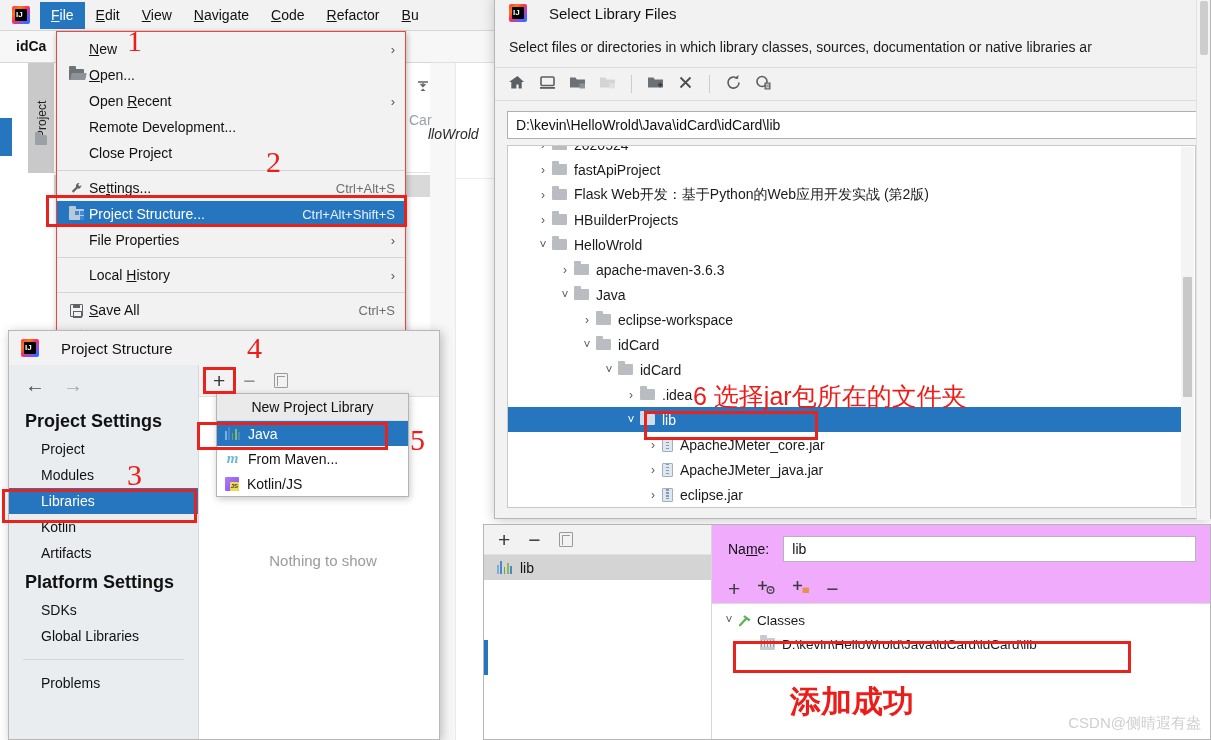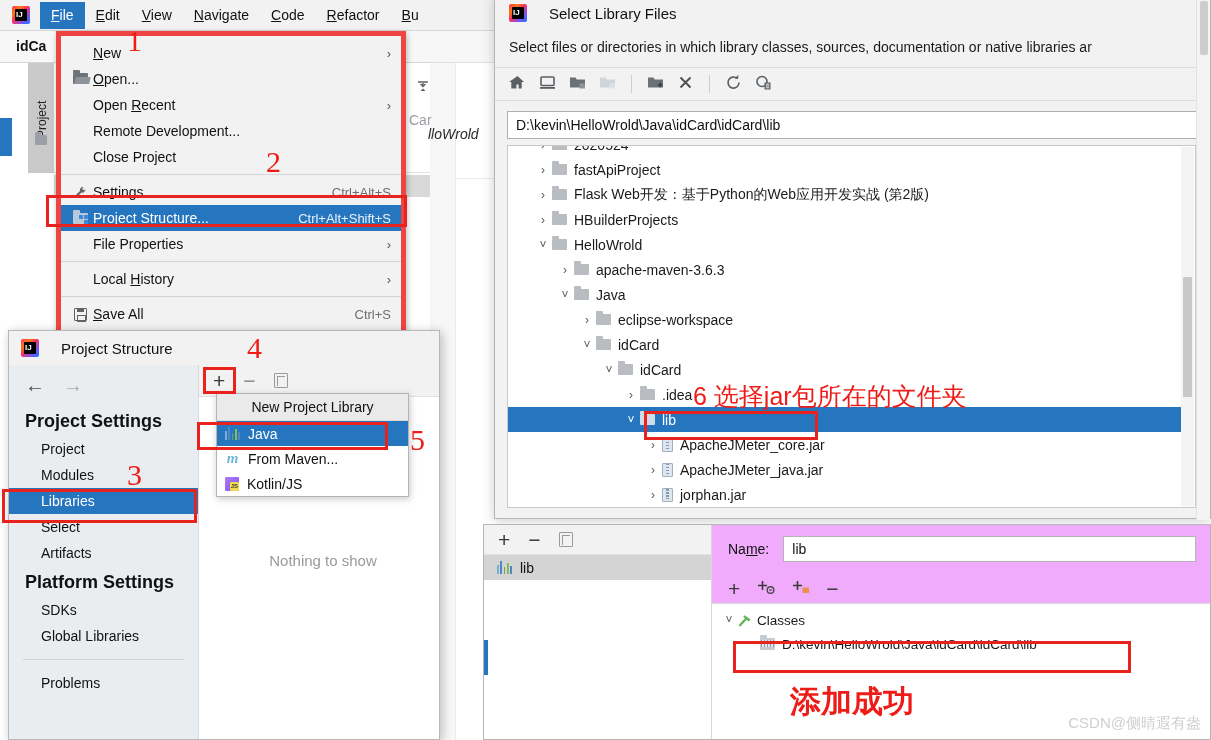--- a/index.html
+++ b/index.html
@@ -62,21 +62,21 @@
 
   .collapse-icon { position:absolute; left:414px; top:78px; width:18px; height:18px; }
 
   .bg-highlight-yellow { position:absolute; left:1175px; top:206px; width:36px; height:60px; background:#fcf8e3; }
   .bg-blue-bar-right { position:absolute; left:1180px; top:566px; width:31px; height:26px; background:#2675bf; }
   .bg-lines { position:absolute; left:456px; top:178px; width:755px; height:1px; background:#ececec; }
 
   
   #file-menu {
     position:absolute; left:56px; top:31px; width:350px;
-    background:#f2f2f2; border:5px solid #ef4444;
+    background:#f2f2f2; border:1px solid #ef4444;
     box-shadow:1px 2px 6px rgba(0,0,0,0.28);
     padding:4px 0; z-index:40;
   }
   .menu-item {
     position:relative; height:26px; display:flex; align-items:center;
     padding:0 10px 0 10px; font-size:14px; color:#111; cursor:default;
   }
   .menu-item .mi-icon { width:22px; height:16px; flex:0 0 22px; position:relative; }
   .menu-item .mi-label { flex:1 1 auto; white-space:nowrap; }
   .menu-item .mi-label u { text-decoration:underline; }
@@ -509,21 +509,21 @@
           <span>ApacheJMeter_core.jar</span>
       </div>
       <div class="tree-row" style="padding-left:136px;">
         <span class="tw">›</span>
           <span class="jar"></span>
           <span>ApacheJMeter_java.jar</span>
       </div>
       <div class="tree-row" style="padding-left:136px;">
         <span class="tw">›</span>
           <span class="jar"></span>
-          <span>jorphan.jar</span>
+          <span>eclipse.jar</span>
       </div>
     </div>
     <div class="sl-scroll">
         <div class="thumb"></div>
       </div>
   </div>
 
   <div class="dlg-vscroll">
       <div class="thumb"></div>
     </div>
@@ -543,21 +543,21 @@
   <div class="ps-body">
     <div class="ps-left">
       <div class="ps-nav">
         <span class="nav-arrow">←</span>
         <span class="nav-arrow dim">→</span>
       </div>
       <div class="ps-group">Project Settings</div>
       <div class="ps-item">Project</div>
       <div class="ps-item">Modules</div>
       <div class="ps-item selected">Libraries</div>
-      <div class="ps-item">Select</div>
+      <div class="ps-item">Kotlin</div>
       <div class="ps-item">Artifacts</div>
       <div class="ps-group">Platform Settings</div>
       <div class="ps-item">SDKs</div>
       <div class="ps-item">Global Libraries</div>
       <div class="ps-divider"></div>
       <div class="ps-item">Problems</div>
     </div>
 
     <div class="ps-right">
       <div class="ps-toolbar">

